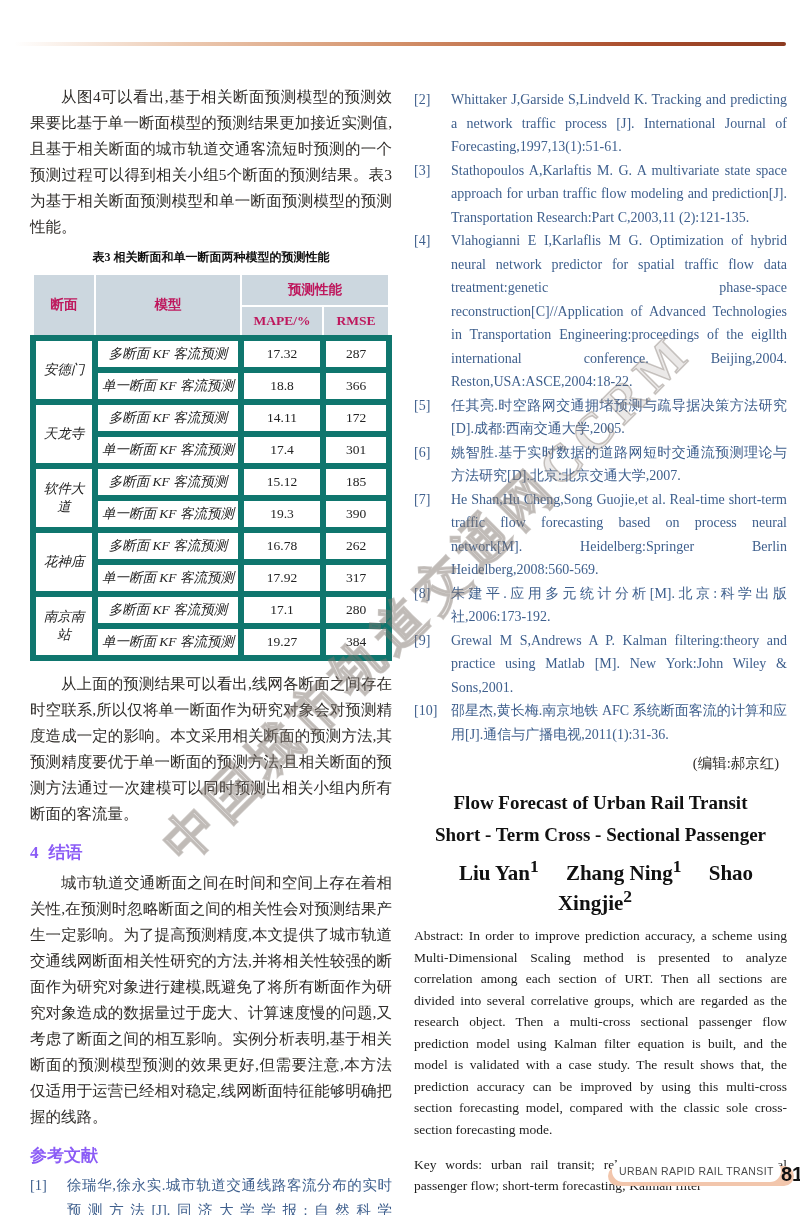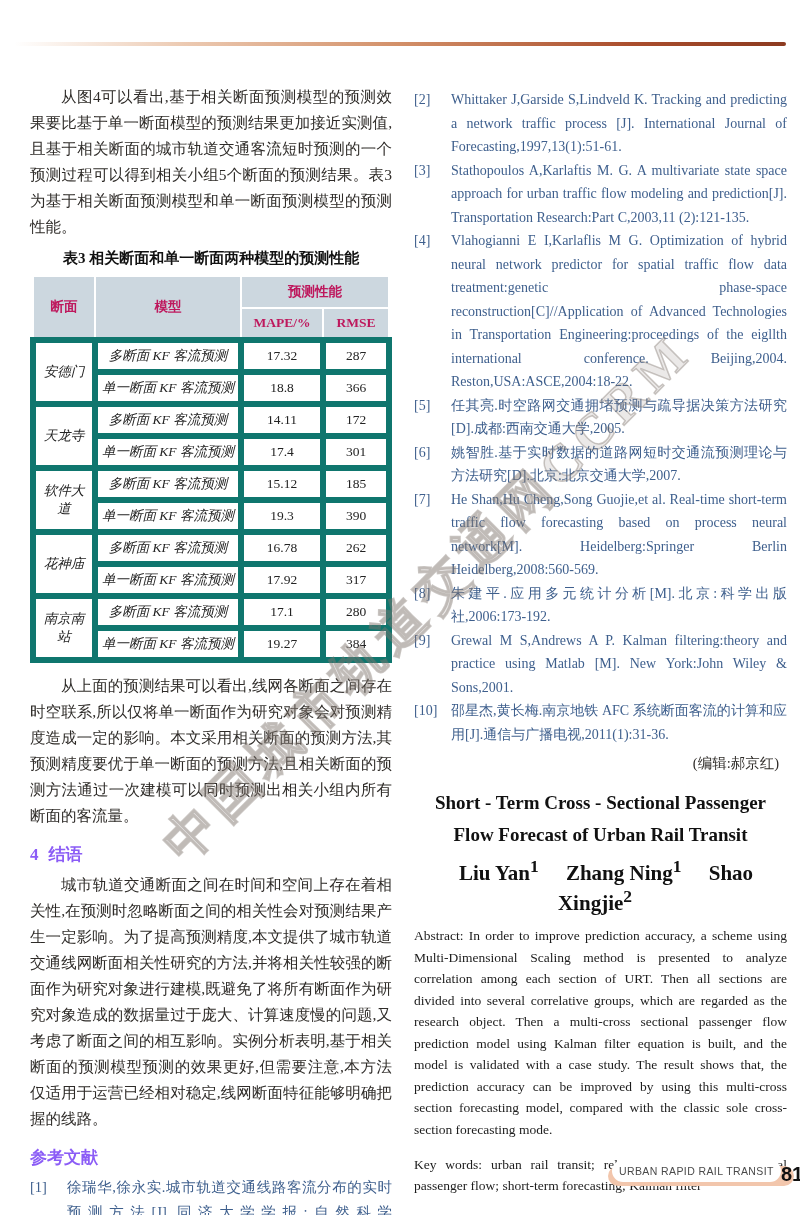--- a/index.html
+++ b/index.html
@@ -16,21 +16,21 @@
     color:rgba(128,118,110,0.16);-webkit-text-stroke:1.5px rgba(128,118,110,0.40);
     pointer-events:none;z-index:5;}
 
   .col-left{position:absolute;left:30px;top:84px;width:362px;}
   .col-right{position:absolute;left:414px;top:84px;width:373px;}
 
   p.body{font-size:15.5px;line-height:26px;text-align:justify;text-indent:2em;margin:0;}
 
   
   .table-wrap{margin-top:9px;}
-  .tbl-title{font-weight:bold;font-size:15px;text-align:center;margin:4px 0 7px;color:#111;}
+  .tbl-title{font-weight:bold;font-size:12px;text-align:center;margin:4px 0 7px;color:#111;}
   table.data{width:100%;border-collapse:collapse;font-size:13.5px;}
   table.data th{background:#ccd7df;border:2px solid #ffffff;padding:6px 2px;font-weight:bold;color:#be185d;}
   table.data td{border:6px solid #0f766e;padding:4px 2px;text-align:center;color:#232323;}
   table.data td.model{font-style:italic;}
   table.data td.section{font-style:italic;}
 
   .sec-head{margin:14px 0 6px;font-size:17px;font-weight:bold;color:#8b5cf6;}
   .sec-head .num{margin-right:10px;}
 
   .refs{margin-top:4px;}
@@ -212,22 +212,22 @@
       <div class="ref">
         <span class="lbl">[10]</span>
         <span class="txt">邵星杰,黄长梅.南京地铁 AFC 系统断面客流的计算和应用[J].通信与广播电视,2011(1):31-36.</span>
       </div>
     </div>
 
     <div class="editor">(编辑:郝京红)</div>
 
     <div class="eng">
       <div class="eng-title">
+        <div>Flow Forecast of Urban Rail Transit</div>
         <div>Short - Term Cross - Sectional Passenger</div>
-        <div>Flow Forecast of Urban Rail Transit</div>
       </div>
       <div class="eng-authors">
         <span class="author"><span>Liu Yan</span><sup>1</sup></span>
         <span class="author"><span>Zhang Ning</span><sup>1</sup></span>
         <span class="author"><span>Shao Xingjie</span><sup>2</sup></span>
       </div>
     </div>
 
     <p class="abstract"><span class="lbl">Abstract:</span><span> In order to improve prediction accuracy, a scheme using Multi-Dimensional Scaling method is presented to analyze correlation among each section of URT. Then all sections are divided into several correlative groups, which are regarded as the research object. Then a multi-cross sectional passenger flow prediction model using Kalman filter equation is built, and the model is validated with a case study. The result shows that, the prediction accuracy can be improved by using this multi-cross section forecasting model, compared with the classic sole cross-section forecasting mode.</span></p>
 

